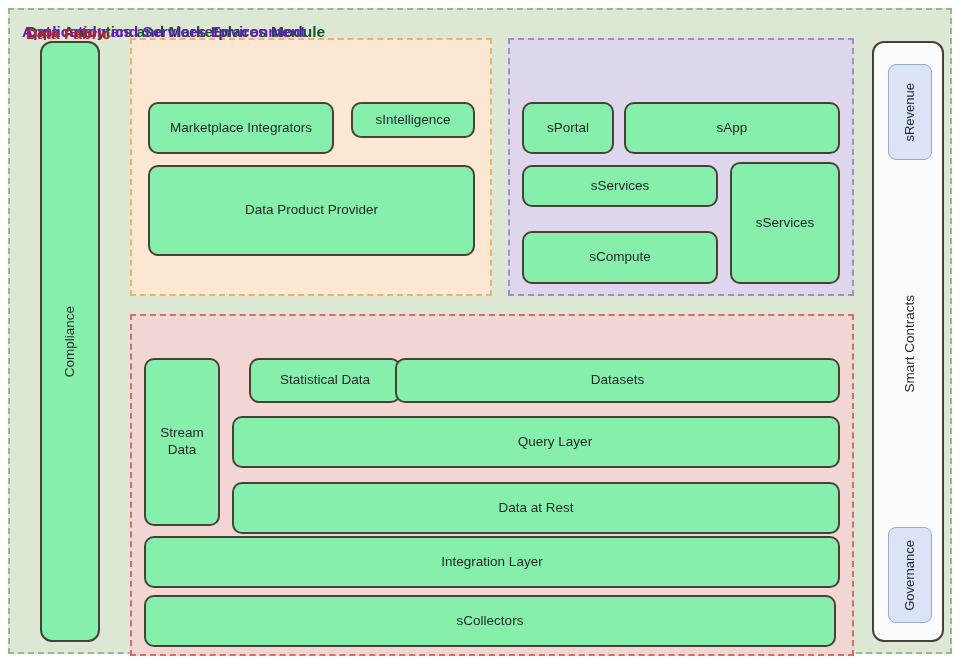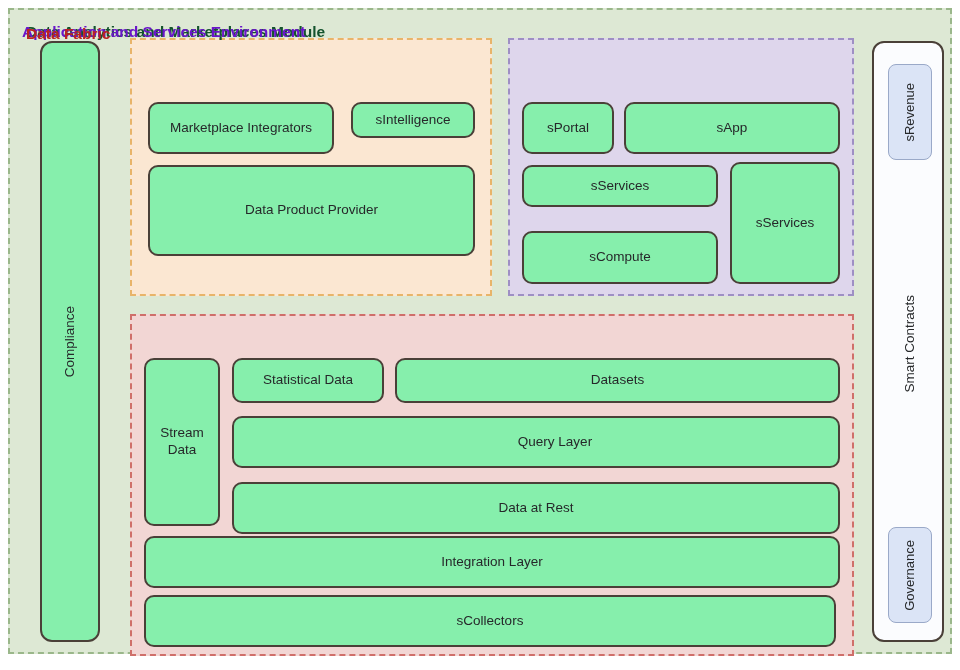--- a/index.html
+++ b/index.html
@@ -142,21 +142,21 @@
 
   
   .n-sportal   { left: 512px; top: 92px;  width: 92px;  height: 52px; }
   .n-sapp      { left: 614px; top: 92px;  width: 216px; height: 52px; }
   .n-sservices { left: 512px; top: 155px; width: 196px; height: 42px; }
   .n-scompute  { left: 512px; top: 221px; width: 196px; height: 53px; }
   .n-schannel  { left: 720px; top: 152px; width: 110px; height: 122px; }
 
   
   .n-stream   { left: 134px; top: 348px; width: 76px;  height: 168px; }
-  .n-statdata { left: 222px; top: 348px; width: 152px; height: 45px; }
+  .n-statdata { left: 239px; top: 348px; width: 152px; height: 45px; }
   .n-datasets { left: 385px; top: 348px; width: 445px; height: 45px; }
   .n-query    { left: 222px; top: 406px; width: 608px; height: 52px; padding-left: 44px; }
   .n-rest     { left: 222px; top: 472px; width: 608px; height: 52px; }
   .n-integ    { left: 134px; top: 526px; width: 696px; height: 52px; }
   .n-scoll    { left: 134px; top: 585px; width: 692px; height: 52px; }
 </style>
 </head>
 <body>
 
 <div id="canvas">

